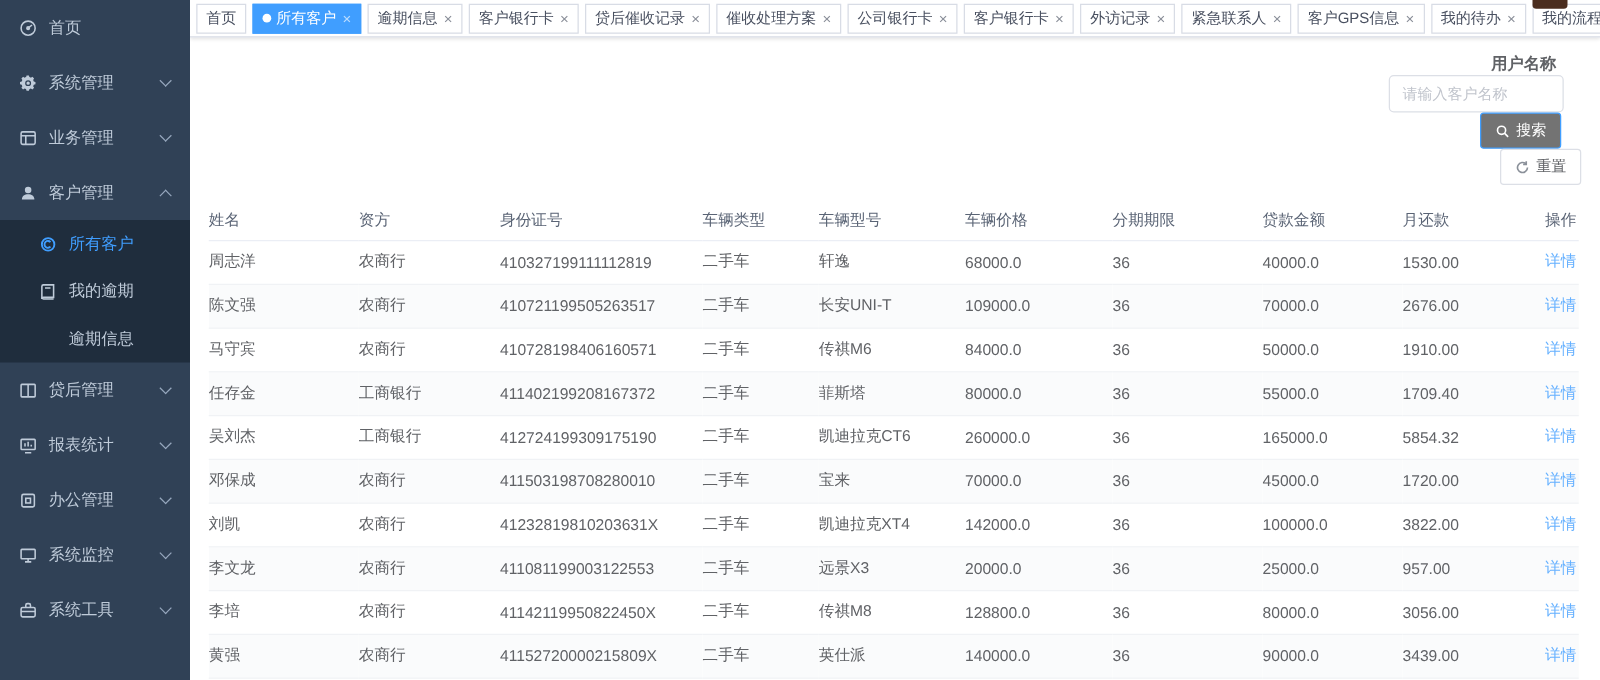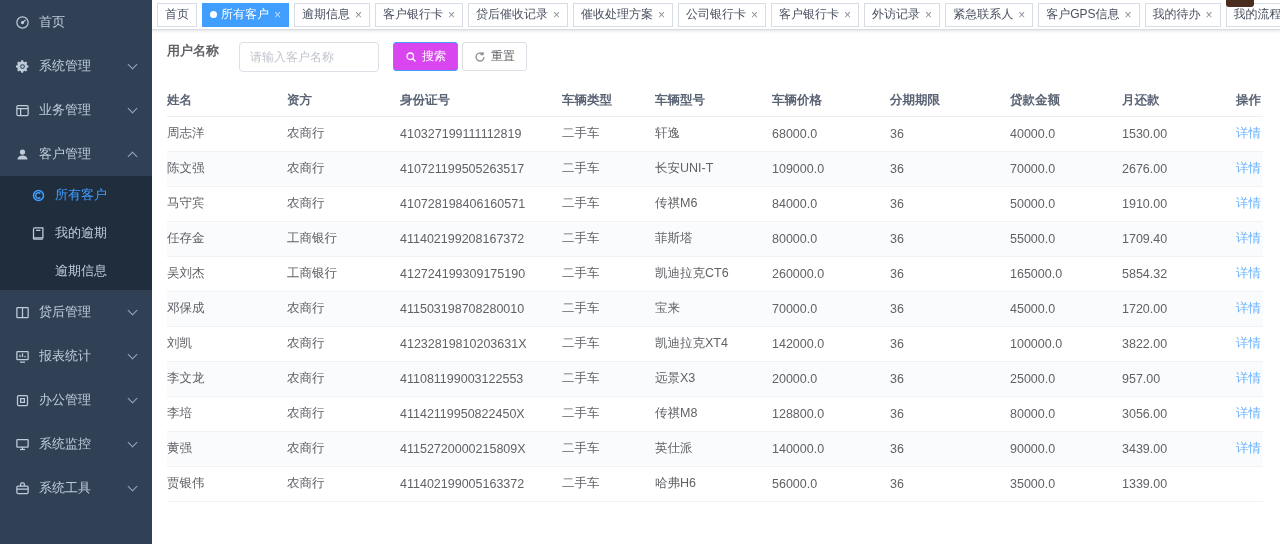--- a/index.html
+++ b/index.html
@@ -34,35 +34,35 @@
     font-size:12px; cursor:pointer; }
   .tag .dot { width:7px; height:7px; border-radius:50%; background:#fff; display:none; }
   .tag.active { background:#409eff; border-color:#409eff; color:#fff; }
   .tag.active .dot { display:inline-block; }
   .tag .close { font-size:12px; line-height:1; margin-left:1px; opacity:.65; }
   .avatar-frag { position:absolute; top:0; right:26px; width:28px; height:7px;
     background:#4a2d1e; border-radius:0 0 3px 3px; }
 
   
   .content { padding:12px 15px 0 15px; }
-  .search-row { display:flex; align-items:flex-start; margin-bottom:13px; }
+  .search-row { display:flex; align-items:flex-end; margin-bottom:13px;flex-direction:column; }
   .search-label { font-size:13px; font-weight:bold; color:#606266; margin-right:20px; }
   .search-input { width:140px; height:30px; border:1px solid #dcdfe6; border-radius:4px;
     padding:0 10px; font-size:12px; color:#14532d; outline:none; margin-right:14px;
     font-family:inherit; }
   .search-input::placeholder { color:#c0c4cc; }
   .btn { display:inline-flex; align-items:center; gap:5px; height:29px; padding:0 11px;
     border-radius:3px; font-size:12px; cursor:pointer; border:1px solid transparent; }
   .btn svg { width:12px; height:12px; }
-  .btn-primary { background:#d946ef; border-color:#409eff; color:#fff; margin-right:4px; }
+  .btn-primary { background:#737373; border-color:#409eff; color:#fff; margin-right:16px; }
   .btn-plain { background:#fff; border-color:#dcdfe6; color:#606266; }
 
   
   table { width:1096px; table-layout:fixed; border-collapse:collapse; font-size:12.5px; }
-  thead th { height:31px; text-align:left; color:#5a6475; font-weight:bold;
+  thead th { height:31px; text-align:left; color:#5a6475; font-weight:normal;
     border-bottom:1px solid #ebeef5; }
   tbody td { height:35px; color:#606266; border-bottom:1px solid #f0f2f5;
     overflow:hidden; white-space:nowrap; }
   tbody tr:nth-child(even) { background:#fafbfc; }
   th.op, td.op { text-align:right; padding-right:2px; }
   td.op a { color:#66b1ff; text-decoration:none; cursor:pointer; }
 </style>
 </head>
 <body>
 

